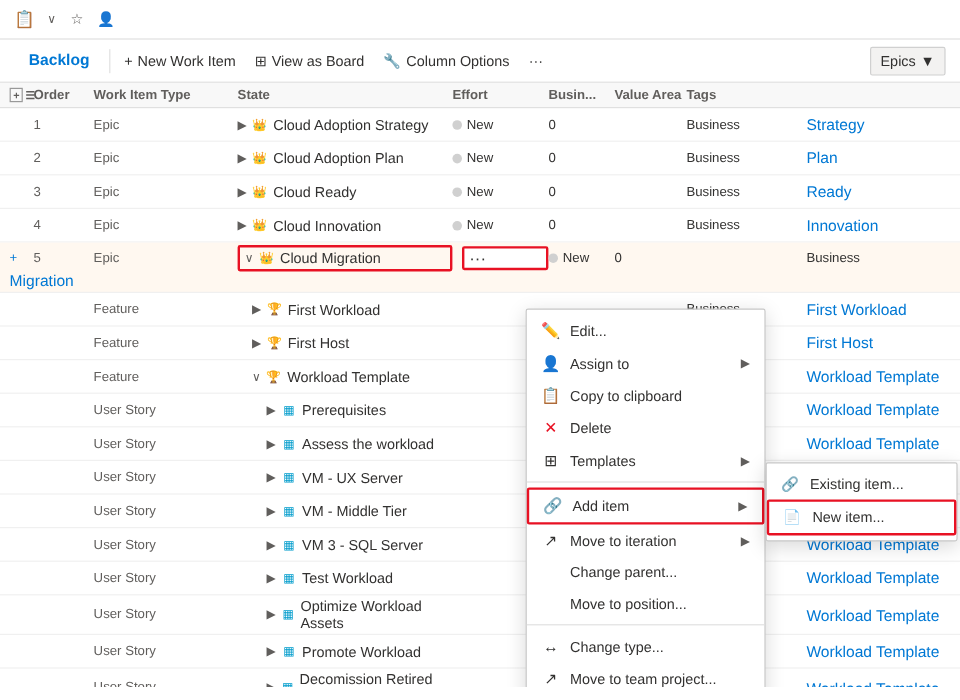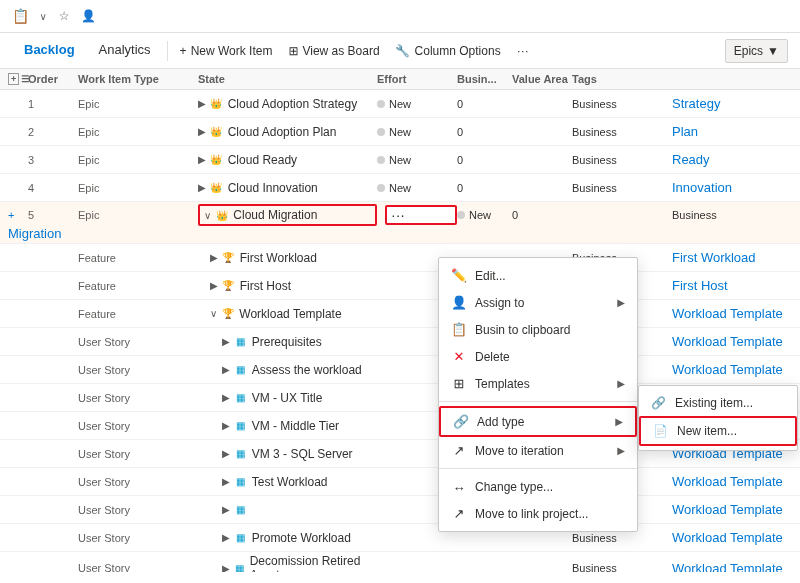--- a/index.html
+++ b/index.html
@@ -68,21 +68,20 @@
 
 <div class="title-bar">
   <span class="title-bar-icon">📋</span>
   <span class="title-bar-chevron">∨</span>
   <span class="title-bar-star">☆</span>
   <span class="title-bar-person">👤</span>
 </div>
 
 <div class="nav-bar">
   <div class="nav-tab active">Backlog</div>
-  <div class="nav-tab">Analytics</div>
   <div class="nav-divider"></div>
   <button class="nav-btn">
     <span>+</span>
     <span>New Work Item</span>
   </button>
   <button class="nav-btn">
     <span>⊞</span>
     <span>View as Board</span>
   </button>
   <button class="nav-btn">
@@ -277,21 +276,21 @@
     <div class="tags-cell"><span class="tag-link">Workload Template</span></div>
   </div>
 
   <div class="row">
     <div></div>
     <div class="order-cell"></div>
     <div class="type-cell">User Story</div>
     <div class="title-cell indent2">
       <span class="expand-icon">▶</span>
       <span class="work-icon story-icon">▦</span>
-      <span>VM - UX Title</span>
+      <span>VM - UX Server</span>
     </div>
     <div class="state-cell"></div>
     <div class="effort-cell"></div>
     <div class="business-cell"></div>
     <div class="value-cell">Business</div>
     <div class="tags-cell"><span class="tag-link">Workload Template</span></div>
   </div>
 
   <div class="row">
     <div></div>
@@ -341,20 +340,21 @@
     <div class="tags-cell"><span class="tag-link">Workload Template</span></div>
   </div>
 
   <div class="row">
     <div></div>
     <div class="order-cell"></div>
     <div class="type-cell">User Story</div>
     <div class="title-cell indent2">
       <span class="expand-icon">▶</span>
       <span class="work-icon story-icon">▦</span>
+      <span>Optimize Workload Assets</span>
     </div>
     <div class="state-cell"></div>
     <div class="effort-cell"></div>
     <div class="business-cell"></div>
     <div class="value-cell">Business</div>
     <div class="tags-cell"><span class="tag-link">Workload Template</span></div>
   </div>
 
   <div class="row">
     <div></div>
@@ -395,56 +395,64 @@
     </div>
     <div class="menu-item has-submenu">
       <span class="menu-item-left">
         <span class="menu-icon">👤</span>
         <span>Assign to</span>
       </span>
       <span class="submenu-arrow">▶</span>
     </div>
     <div class="menu-item">
       <span class="menu-icon">📋</span>
-      <span>Busin to clipboard</span>
+      <span>Copy to clipboard</span>
     </div>
     <div class="menu-item">
       <span class="menu-icon" style="color:#e81123;">✕</span>
       <span>Delete</span>
     </div>
     <div class="menu-item has-submenu">
       <span class="menu-item-left">
         <span class="menu-icon">⊞</span>
         <span>Templates</span>
       </span>
       <span class="submenu-arrow">▶</span>
     </div>
     <div class="menu-separator"></div>
     <div class="menu-item has-submenu" style="border:2px solid #e81123; border-radius:2px;">
       <span class="menu-item-left">
         <span class="menu-icon">🔗</span>
-        <span>Add type</span>
+        <span>Add item</span>
       </span>
       <span class="submenu-arrow">▶</span>
     </div>
     <div class="menu-item has-submenu">
       <span class="menu-item-left">
         <span class="menu-icon">↗</span>
         <span>Move to iteration</span>
       </span>
       <span class="submenu-arrow">▶</span>
     </div>
+    <div class="menu-item">
+      <span class="menu-icon"></span>
+      <span>Change parent...</span>
+    </div>
+    <div class="menu-item">
+      <span class="menu-icon"></span>
+      <span>Move to position...</span>
+    </div>
     <div class="menu-separator"></div>
     <div class="menu-item">
       <span class="menu-icon">↔</span>
       <span>Change type...</span>
     </div>
     <div class="menu-item">
       <span class="menu-icon">↗</span>
-      <span>Move to link project...</span>
+      <span>Move to team project...</span>
     </div>
 
   </div>
 
   <div class="submenu">
     <div class="submenu-item">
       <span class="submenu-icon">🔗</span>
       <span>Existing item...</span>
     </div>
     <div class="submenu-item" style="border:2px solid #e81123; border-radius:2px;">

